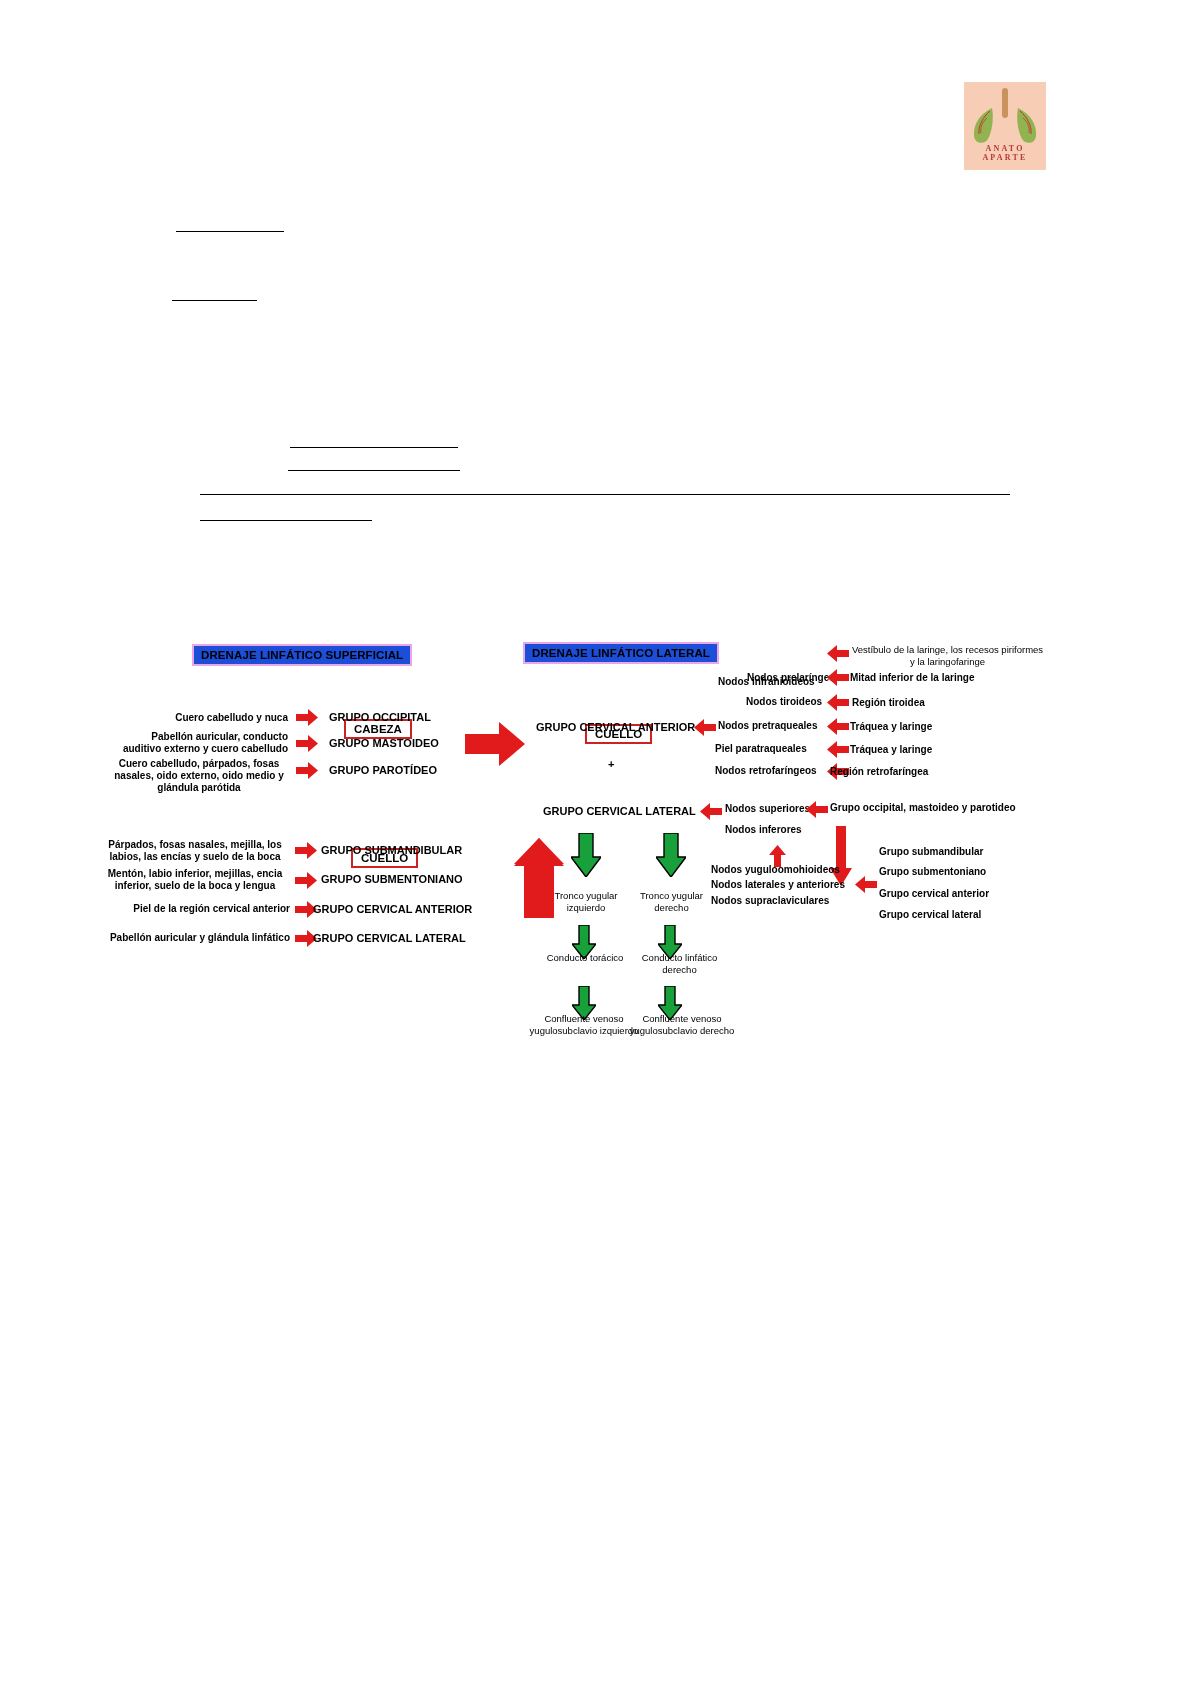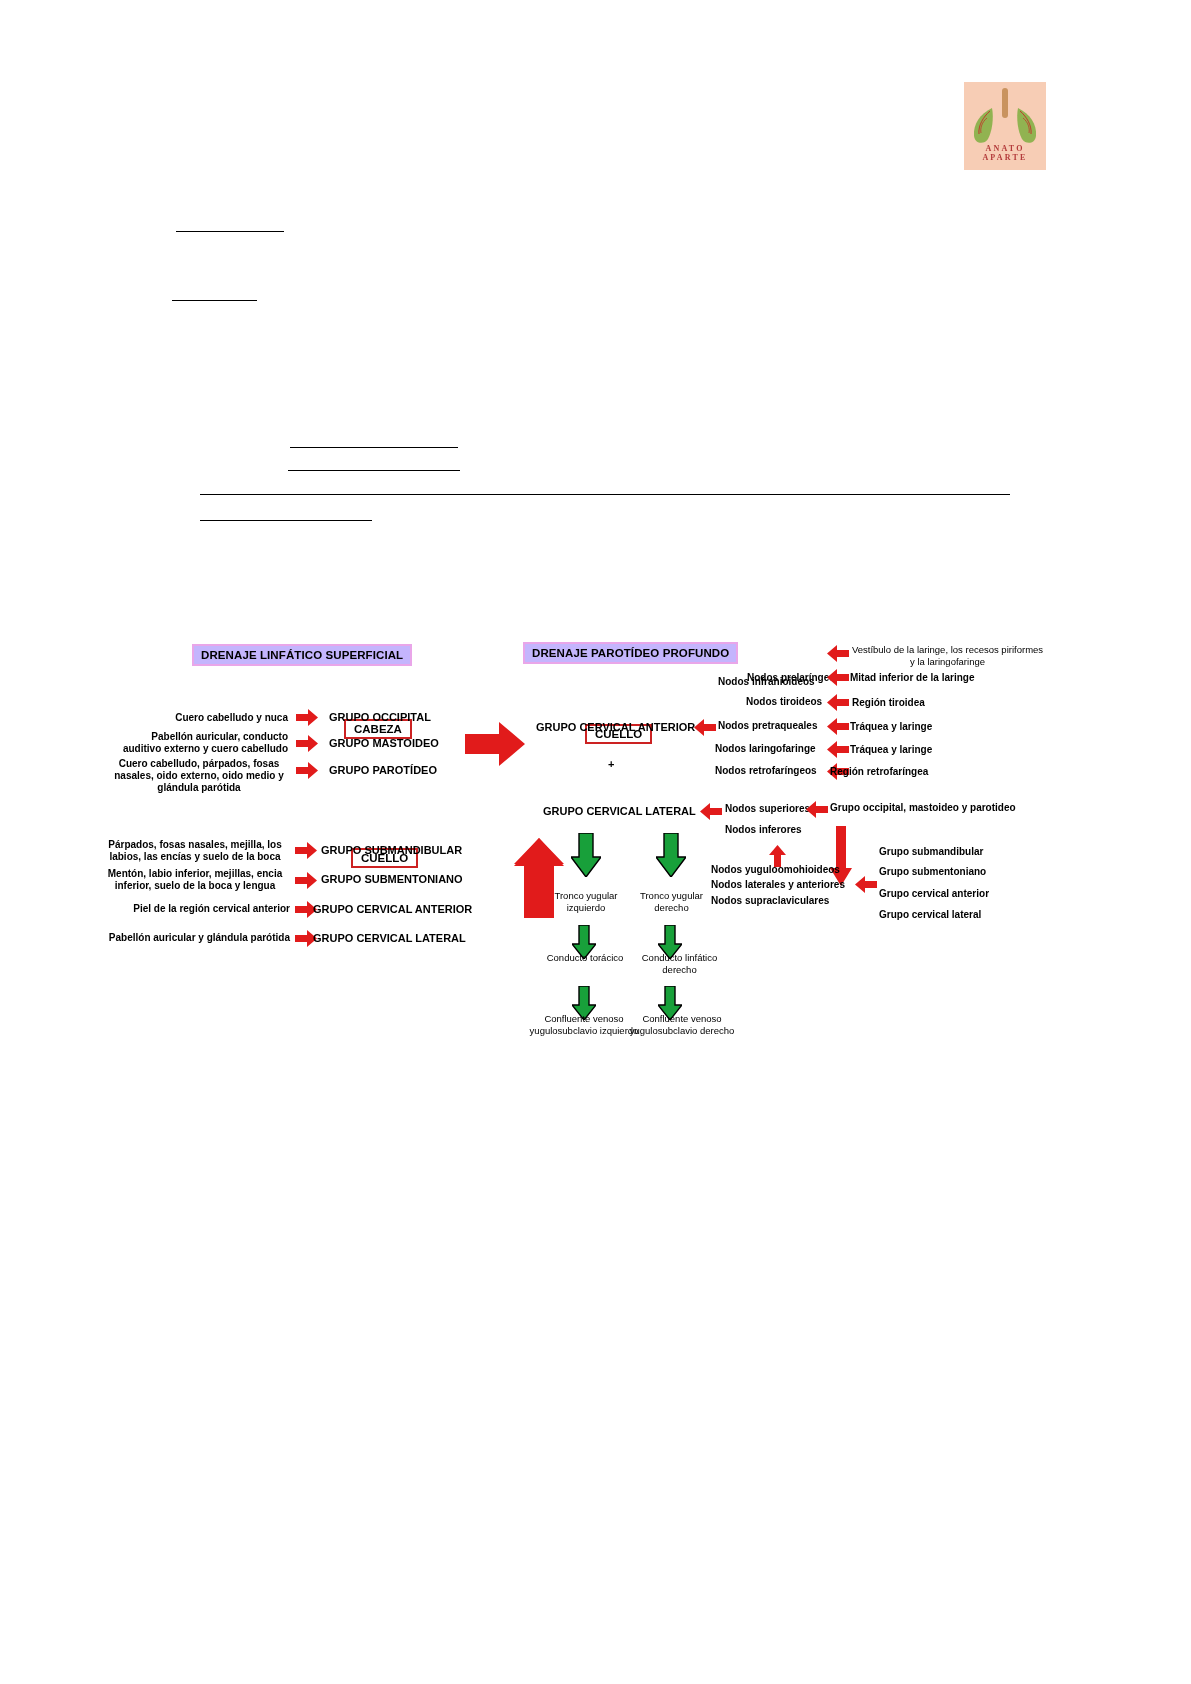--- a/index.html
+++ b/index.html
@@ -70,21 +70,21 @@
   }
 
   .title-box {
     position: absolute;
     border: 2px solid #e9a6e9;
     padding: 3px 7px;
     font-size: 11.5px;
     font-weight: bold;
     letter-spacing: 0.1px;
     white-space: nowrap;
-    background: #c4b5fd;
+    background: #1d4ed8;
   }
   .sect-box {
     position: absolute;
     border: 2px solid #cc2222;
     padding: 2px 8px;
     font-size: 11.5px;
     font-weight: bold;
     white-space: nowrap;
     background: #fff;
     margin-top: 37px;
@@ -206,42 +206,42 @@
   <div class="dst" style="left:321px; top:873px;">GRUPO SUBMENTONIANO</div>
 
   <div class="src" style="left:100px; top:903px; width:190px;">Piel de la región cervical anterior</div>
   <div class="arrow" style="left:295px; top:901px; width:22px; height:17px;">
     <svg viewBox="0 0 22 17">
         <path d="M0 5 H12 V0 L22 8.5 L12 17 V12 H0 Z" fill="#e11b1b"></path>
       </svg>
   </div>
   <div class="dst" style="left:313px; top:903px;">GRUPO CERVICAL ANTERIOR</div>
 
-  <div class="src" style="left:90px; top:932px; width:200px;">Pabellón auricular y glándula parótida</div>
+  <div class="src" style="left:90px; top:932px; width:200px;">Pabellón auricular y glándula linfático</div>
   <div class="arrow" style="left:295px; top:930px; width:22px; height:17px;">
     <svg viewBox="0 0 22 17">
         <path d="M0 5 H12 V0 L22 8.5 L12 17 V12 H0 Z" fill="#e11b1b"></path>
       </svg>
   </div>
   <div class="dst" style="left:313px; top:932px;">GRUPO CERVICAL LATERAL</div>
 
   <div class="arrow" style="left:465px; top:722px; width:60px; height:44px;">
     <svg viewBox="0 0 60 44">
         <path d="M0 12 H34 V0 L60 22 L34 44 V32 H0 Z" fill="#e11b1b"></path>
       </svg>
   </div>
 
   <div class="arrow" style="left:466px; top:838px; width:98px; height:80px;">
     <svg viewBox="0 0 98 80">
       <path d="M0 52 H58 V80 H88 V26 H98 L73 0 L48 26 H58 V52 H0 Z" transform="translate(0,0)" fill="#e11b1b"></path>
       <path d="M0 52 H58 V80 H88 V28 H98 L73 0 L48 28 H58 V52 H0 Z" fill="#e11b1b"></path>
     </svg>
   </div>
 
-  <div class="title-box" style="left:523px; top:642px;">DRENAJE PAROTÍDEO PROFUNDO</div>
+  <div class="title-box" style="left:523px; top:642px;">DRENAJE LINFÁTICO LATERAL</div>
 
   <div class="sect-box" style="left:585px; top:687px;">CUELLO</div>
 
   <div class="dst" style="left:536px; top:721px; font-size:11px;">GRUPO CERVICAL ANTERIOR</div>
   <div class="plus" style="left:608px; top:758px;">+</div>
 
   <div class="arrow" style="left:694px; top:719px; width:22px; height:17px;">
     <svg viewBox="0 0 22 17">
         <path d="M22 5 H10 V0 L0 8.5 L10 17 V12 H22 Z" fill="#e11b1b"></path>
       </svg>
@@ -272,21 +272,21 @@
   <div class="small" style="left:852px; top:697px;">Región tiroidea</div>
 
   <div class="small" style="left:718px; top:720px;">Nodos pretraqueales</div>
   <div class="arrow" style="left:827px; top:718px; width:22px; height:17px;">
     <svg viewBox="0 0 22 17">
         <path d="M22 5 H10 V0 L0 8.5 L10 17 V12 H22 Z" fill="#e11b1b"></path>
       </svg>
   </div>
   <div class="small" style="left:850px; top:721px;">Tráquea y laringe</div>
 
-  <div class="small" style="left:715px; top:743px;">Nodos laringofaringe</div>
+  <div class="small" style="left:715px; top:743px;">Piel paratraqueales</div>
   <div class="arrow" style="left:827px; top:741px; width:22px; height:17px;">
     <svg viewBox="0 0 22 17">
         <path d="M22 5 H10 V0 L0 8.5 L10 17 V12 H22 Z" fill="#e11b1b"></path>
       </svg>
   </div>
   <div class="small" style="left:850px; top:744px;">Tráquea y laringe</div>
 
   <div class="small" style="left:715px; top:765px;">Nodos retrofaríngeos</div>
   <div class="arrow" style="left:827px; top:763px; width:22px; height:17px;">
     <svg viewBox="0 0 22 17">

